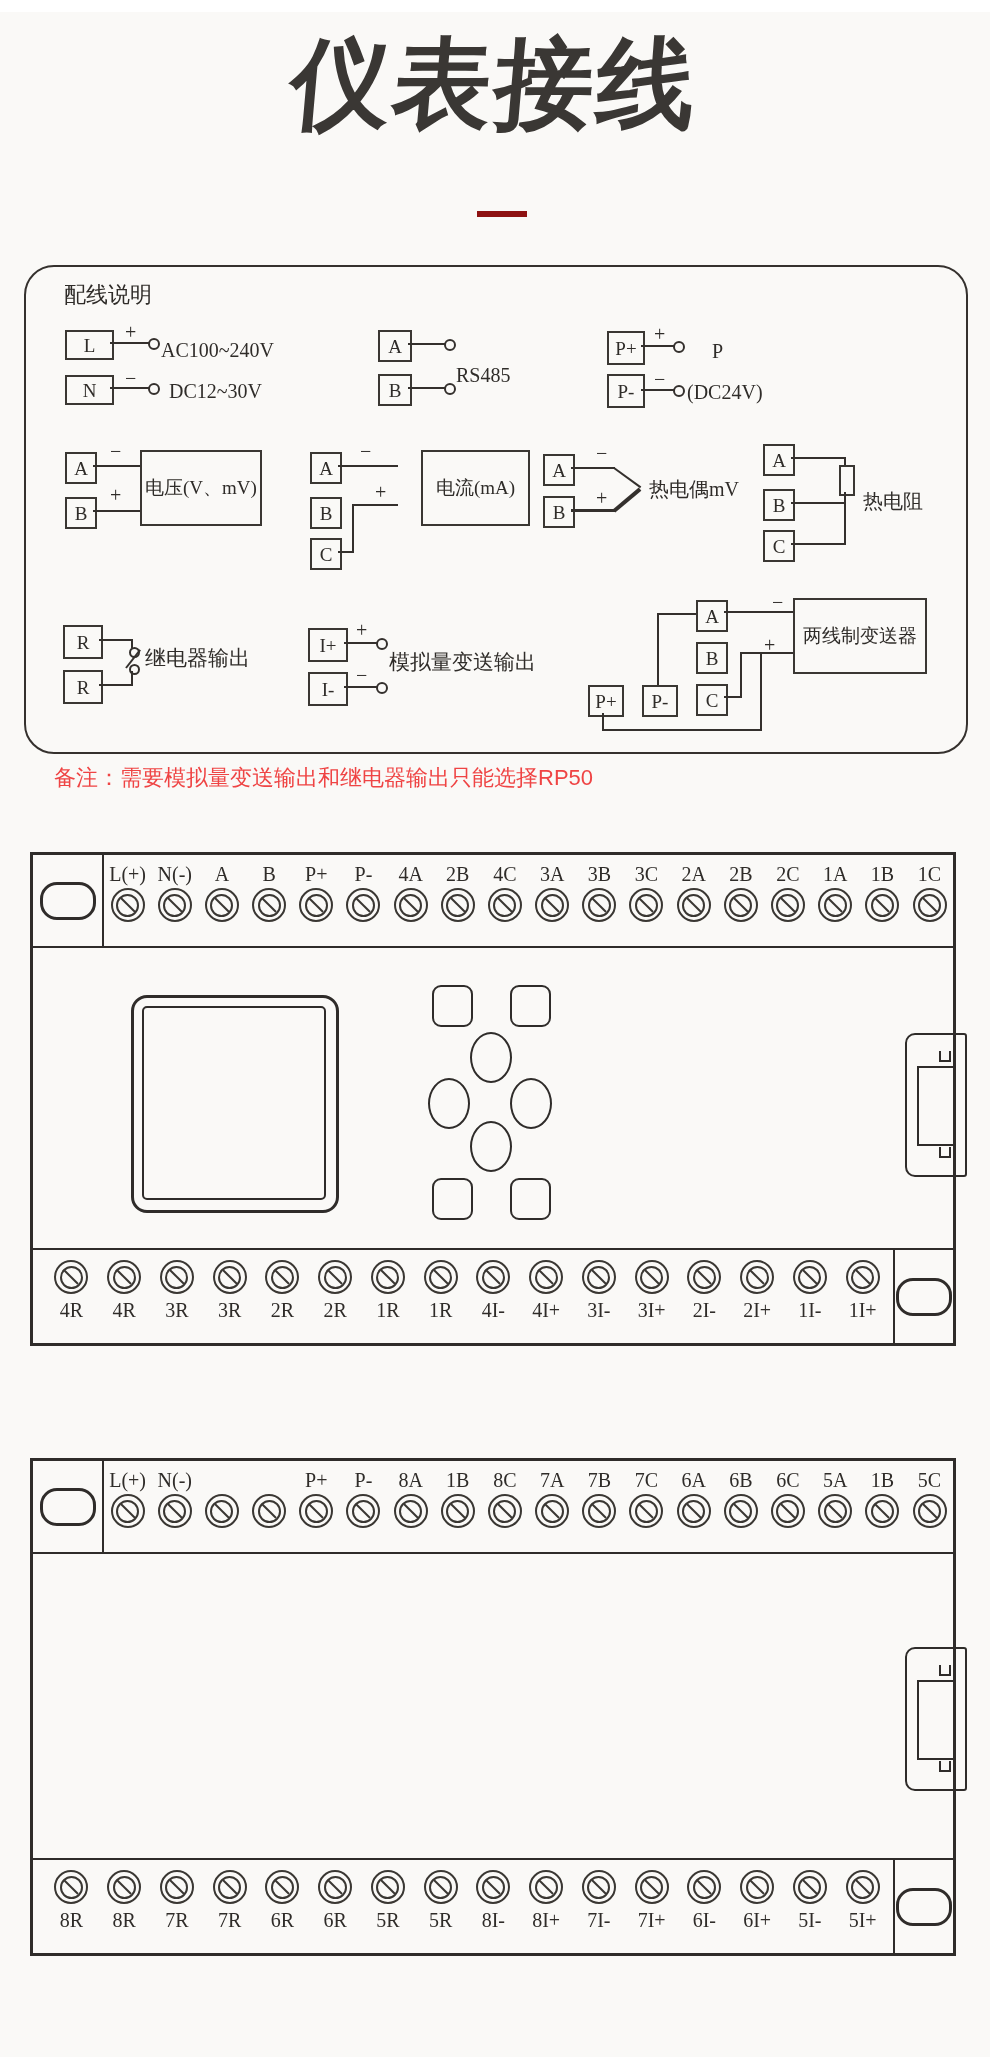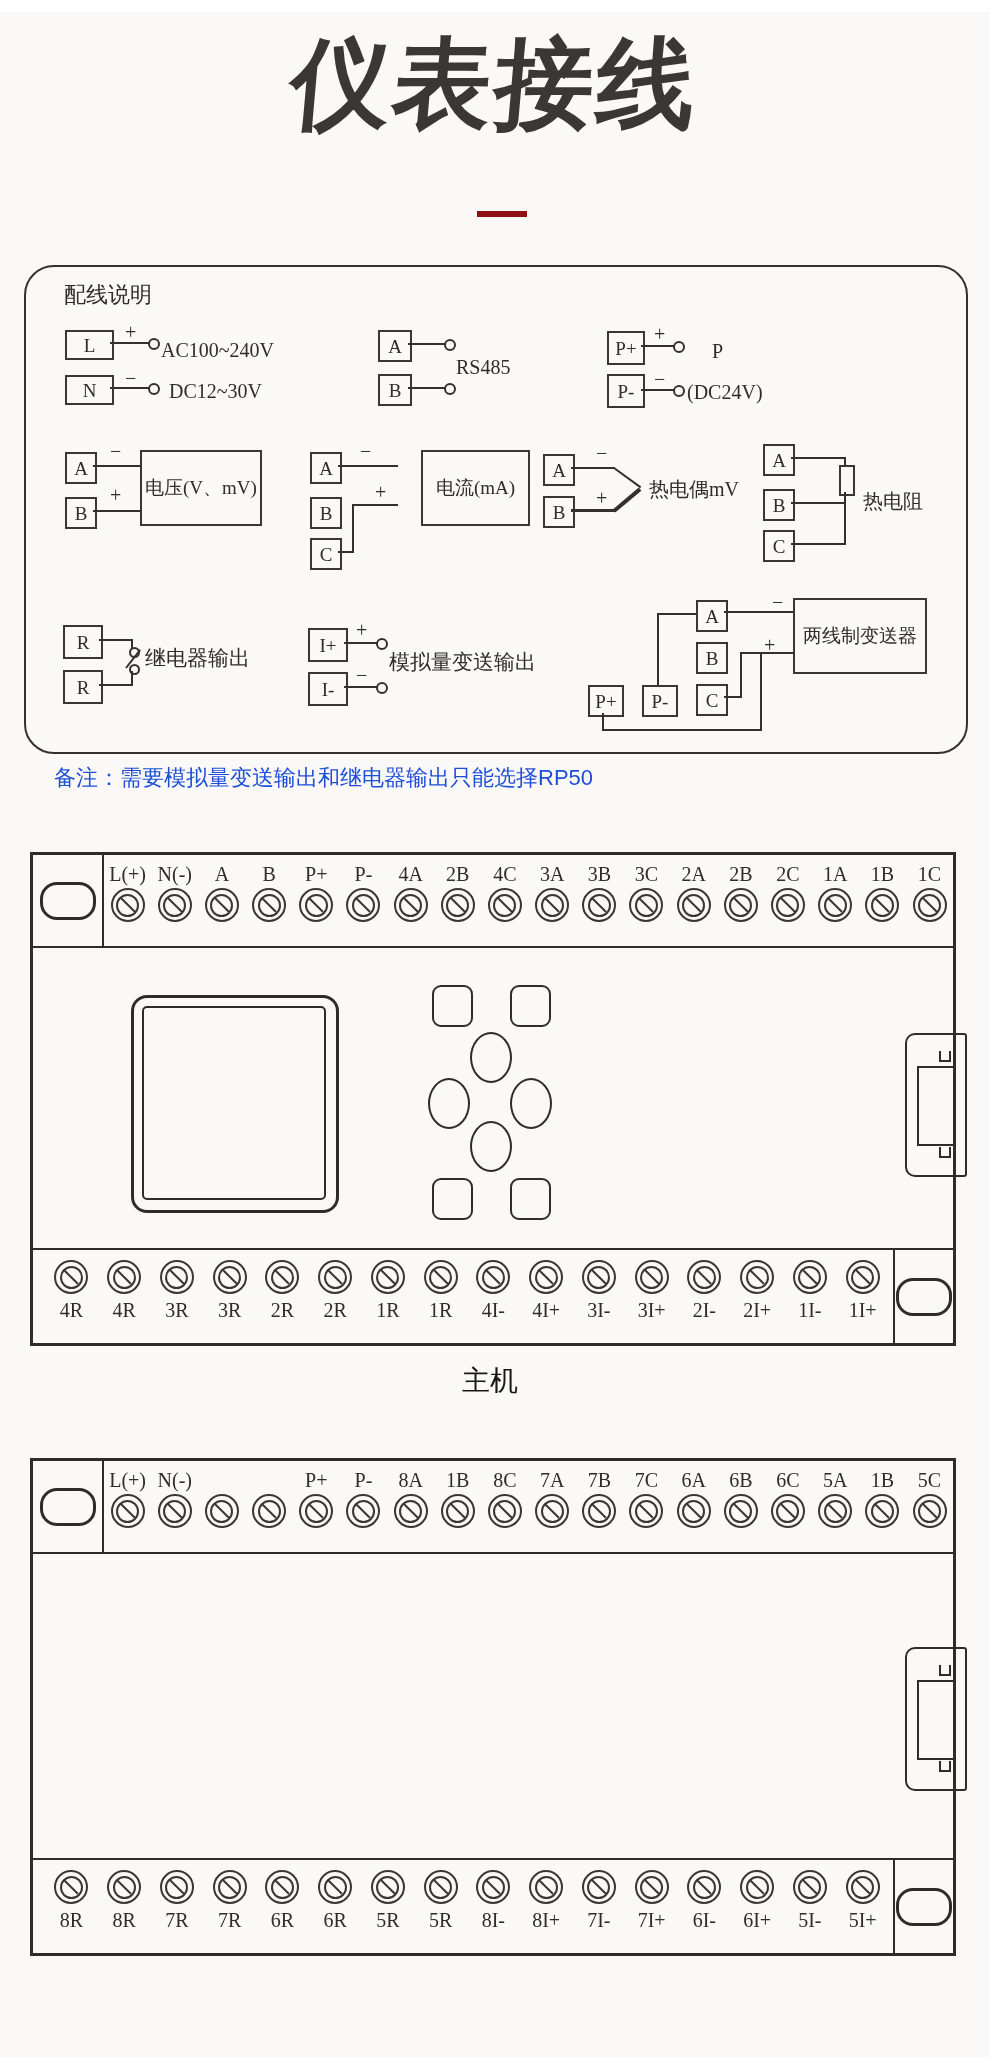--- a/index.html
+++ b/index.html
@@ -23,21 +23,21 @@
   .wire-v{position:absolute;width:2px;background:#34302d;}
   .wire-d{position:absolute;height:2px;background:#34302d;transform-origin:0 50%;}
   .wire-d.thick{height:4px;}
   .node{position:absolute;width:8px;height:8px;border:2px solid #34302d;border-radius:50%;background:#faf9f7;}
   .node.small{width:7px;height:7px;}
   .sign{position:absolute;font-size:20px;line-height:1;}
   .dtext{position:absolute;font-size:20px;line-height:1.15;white-space:nowrap;}
   .resistor{position:absolute;border:2px solid #3a3733;}
 
   .note-line{position:absolute;left:54px;top:763px;font-family:"Liberation Sans",sans-serif;
-      font-size:22px;color:#1d4ed8;}
+      font-size:22px;color:#ef4444;}
 
   
   .board{position:absolute;left:30px;width:920px;border:3px solid #2f2c2a;}
   .strip{position:absolute;left:0;right:0;display:flex;}
   .strip.top{top:0;height:91px;border-bottom:2px solid #2f2c2a;}
   .strip.bottom{bottom:0;height:93px;border-top:2px solid #2f2c2a;}
   .end-cell{display:flex;align-items:center;justify-content:center;}
   .end-cell.left{width:69px;border-right:2px solid #2f2c2a;}
   .end-cell.right{width:58px;border-left:2px solid #2f2c2a;}
   .pill{width:50px;height:32px;border:3px solid #2f2c2a;border-radius:17px;}
@@ -95,21 +95,21 @@
     <div class="dtext" style="left:169px;top:380px">DC12~30V</div>
   </div>
 
   <div>
     <div class="tb" style="left:378px;top:330px;width:30px;height:28px">A</div>
     <div class="tb" style="left:378px;top:374px;width:30px;height:28px">B</div>
     <div class="wire-h" style="left:408px;top:343px;width:38px"></div>
     <div class="node" style="left:444px;top:339px"></div>
     <div class="wire-h" style="left:408px;top:387px;width:38px"></div>
     <div class="node" style="left:444px;top:383px"></div>
-    <div class="dtext" style="left:456px;top:356px">RS485</div>
+    <div class="dtext" style="left:456px;top:364px">RS485</div>
   </div>
 
   <div>
     <div class="tb" style="left:607px;top:331px;width:34px;height:30px">P+</div>
     <div class="tb" style="left:607px;top:374px;width:34px;height:30px">P-</div>
     <div class="wire-h" style="left:641px;top:345px;width:34px"></div>
     <div class="node" style="left:673px;top:341px"></div>
     <div class="sign" style="left:654px;top:324px">+</div>
     <div class="wire-h" style="left:641px;top:389px;width:34px"></div>
     <div class="node" style="left:673px;top:385px"></div>
@@ -478,21 +478,20 @@
             <div class="screw">
               <span class="slash"></span>
             </div>
           </div>
         </div>
       <div class="end-cell right">
         <div class="pill"></div>
       </div>
     </div>
   </div>
-  <div class="board-caption" style="top:1362px">主机</div>
 
   <div class="board" style="top:1458px;height:492px">
     <div class="strip top">
       <div class="end-cell left">
         <div class="pill"></div>
       </div>
       <div class="cells">
 
           <div class="tcell">
             <div class="tlabel">L(+)</div>

